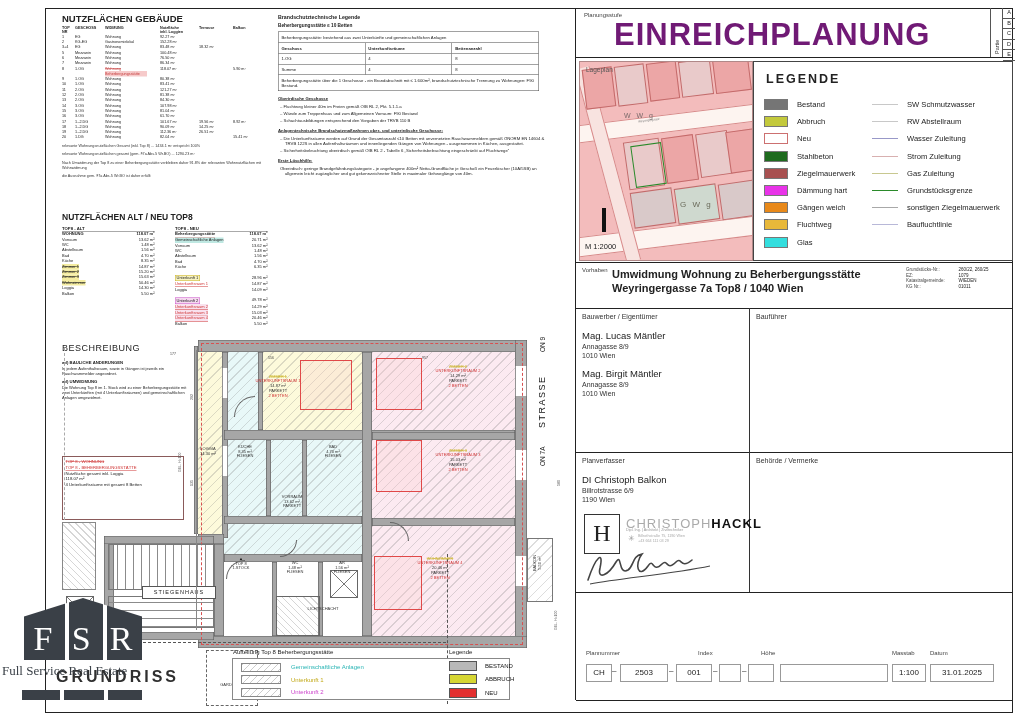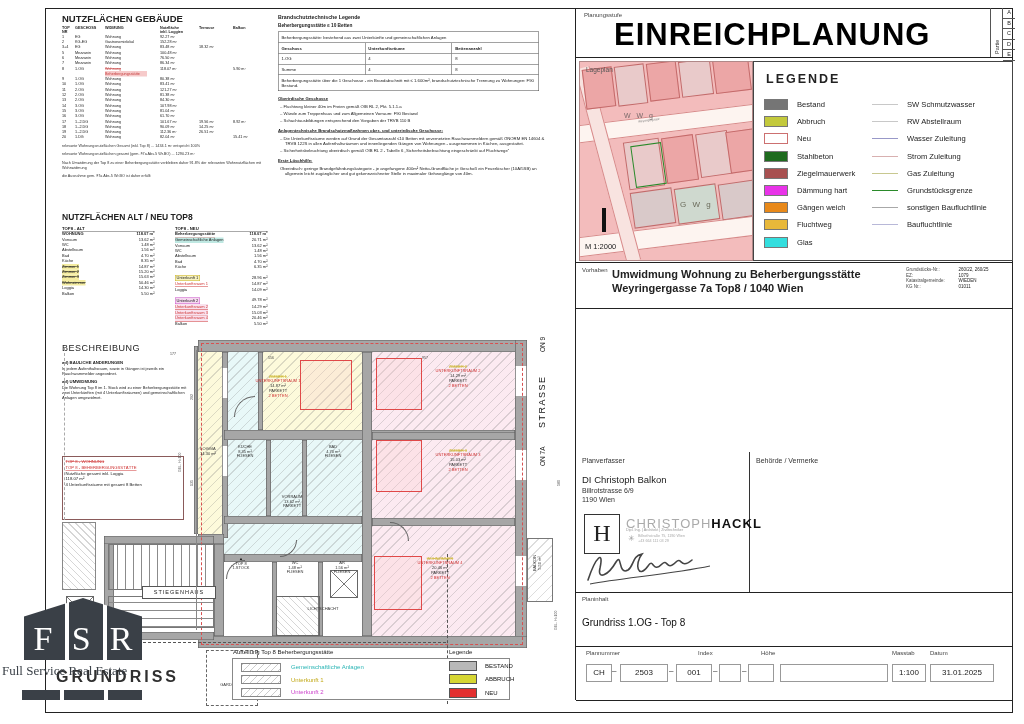--- a/index.html
+++ b/index.html
@@ -677,21 +677,21 @@
   </div>
   <div class="a tagline" style="left:2px;top:663px;z-index:4;white-space:nowrap;">Full Service Real Estate</div>
   <div class="a" style="left:22px;top:690px;width:38px;height:10px;background:#3a4047;z-index:4;"></div>
   <div class="a" style="left:64px;top:690px;width:40px;height:10px;background:#3a4047;z-index:4;"></div>
   <div class="a" style="left:108px;top:690px;width:34px;height:10px;background:#3a4047;z-index:4;"></div>
 
   <div class="a tb" style="left:575px;top:8px;width:437px;height:692px;">
 
     <div class="a tbrow" style="left:0;top:0;width:437px;height:49px;">
       <div class="a small" style="left:8px;top:4px;">Planungsstufe</div>
-      <div class="a" style="left:38px;top:9px;font-size:31px;font-weight:bold;letter-spacing:1px;color:#000000;">EINREICHPLANUNG</div>
+      <div class="a" style="left:38px;top:9px;font-size:31px;font-weight:bold;letter-spacing:1px;color:#701a75;">EINREICHPLANUNG</div>
       <div class="a" style="left:414px;top:0;width:23px;height:49px;border-left:.9px solid #555;">
         <div class="a rot" style="left:3px;top:46px;font-size:5.5px;color:#333;">Partie</div>
         <div class="a" style="left:11px;top:0;width:12px;height:49px;border-left:.8px solid #555;">
 
         <div class="partie-cell">A</div>
             <div class="partie-cell">B</div>
             <div class="partie-cell">C</div>
             <div class="partie-cell">D</div>
             <div class="partie-cell">E</div>
           </div>
@@ -787,21 +787,21 @@
             <div class="legrow">
               <span class="lw" style="border-top-color: rgb(200, 200, 144);"></span>
               <span class="ll">Gas Zuleitung</span>
             </div>
             <div class="legrow">
               <span class="lw" style="border-top-color: rgb(42, 138, 42);"></span>
               <span class="ll">Grundstücksgrenze</span>
             </div>
             <div class="legrow">
               <span class="lw" style="border-top-color: rgb(168, 168, 168);"></span>
-              <span class="ll">sonstigen Baufluchtlinie</span>
+              <span class="ll">sonstigen Ziegelmauerwerk</span>
             </div>
             <div class="legrow">
               <span class="lw" style="border-top-color: rgb(184, 184, 216);"></span>
               <span class="ll">Baufluchtlinie</span>
             </div>
           </div>
       </div>
     </div>
 
     <div class="a tbrow" style="left:0;top:254px;width:437px;height:46px;">
@@ -824,20 +824,35 @@
             <span class="gl">Katastralgemeinde:</span>
             <span class="gv">WIEDEN</span>
           </div>
           <div class="gsr">
             <span class="gl">KG Nr.:</span>
             <span class="gv">01011</span>
           </div>
         </div>
     </div>
 
+    <div class="a tbrow" style="left:0;top:300px;width:437px;height:144px;">
+      <div class="a" style="left:173px;top:0;height:144px;border-left:.9px solid #333;"></div>
+      <div class="a" style="left:6px;top:5px;font-size:7px;color:#333;">Bauwerber / Eigentümer</div>
+      <div class="a bw" style="left:6px;top:22px;">
+        <div class="nm">Mag. Lucas Mäntler</div>
+        <div class="ad">Annagasse 8/9</div>
+        <div class="ad">1010 Wien</div>
+      </div>
+      <div class="a bw" style="left:6px;top:60px;">
+        <div class="nm">Mag. Birgit Mäntler</div>
+        <div class="ad">Annagasse 8/9</div>
+        <div class="ad">1010 Wien</div>
+      </div>
+      <div class="a" style="left:180px;top:5px;font-size:7px;color:#333;">Bauführer</div>
+    </div>
 
     <div class="a tbrow" style="left:0;top:444px;width:437px;height:140px;">
       <div class="a" style="left:173px;top:0;height:140px;border-left:.9px solid #333;"></div>
       <div class="a" style="left:6px;top:5px;font-size:7px;color:#333;">Planverfasser</div>
       <div class="a bw" style="left:6px;top:22px;">
         <div class="nm">DI Christoph Balkon</div>
         <div class="ad">Billrotstrasse 6/9</div>
         <div class="ad">1190 Wien</div>
       </div>
 
@@ -851,24 +866,20 @@
         <div class="a z5" style="left:54px;top:19px;font-size:7.5px;color:#aaa;white-space:nowrap;">Billrothstraße 75, 1190 Wien</div>
         <div class="a z5" style="left:54px;top:24px;font-size:7.5px;color:#aaa;white-space:nowrap;">+43 664 111 03 29</div>
         <svg class="a" style="left:-2px;top:22px;" width="150" height="52" viewBox="0 0 150 52">
           <path d="M6 44 C14 20, 22 14, 18 32 C15 44, 26 40, 34 26 C40 16, 36 40, 46 34 C52 30, 50 20, 60 18 C52 28, 56 44, 66 30 C72 21, 70 38, 80 28 C86 22, 84 36, 94 26 C100 20, 98 34, 110 24" fill="none" stroke="#444" stroke-width="1.6" stroke-linecap="round"></path>
           <path d="M8 48 C40 42, 90 38, 128 30" fill="none" stroke="#444" stroke-width="1.1"></path>
         </svg>
       </div>
       <div class="a" style="left:180px;top:5px;font-size:7px;color:#333;">Behörde / Vermerke</div>
     </div>
 
-    <div class="a tbrow" style="left:0;top:584px;width:437px;height:54px;">
-      <div class="a small" style="left:6px;top:4px;">Planinhalt</div>
-      <div class="a" style="left:6px;top:25px;font-size:10px;color:#111;">Grundriss 1.OG - Top 8</div>
-    </div>
 
     <div class="a tbrow" style="left:0;top:638px;width:437px;height:54px;">
       <div class="a small" style="left:10px;top:4px;">Plannummer</div>
       <div class="a small" style="left:122px;top:4px;">Index</div>
       <div class="a small" style="left:185px;top:4px;">Höhe</div>
       <div class="a small" style="left:316px;top:4px;">Masstab</div>
       <div class="a small" style="left:354px;top:4px;">Datum</div>
       <div class="a pn-box" style="left:10px;top:18px;width:24px;height:16px;">CH</div>
       <div class="a" style="left:36px;top:20px;font-size:8px;">–</div>
       <div class="a pn-box" style="left:44px;top:18px;width:46px;height:16px;">2503</div>

